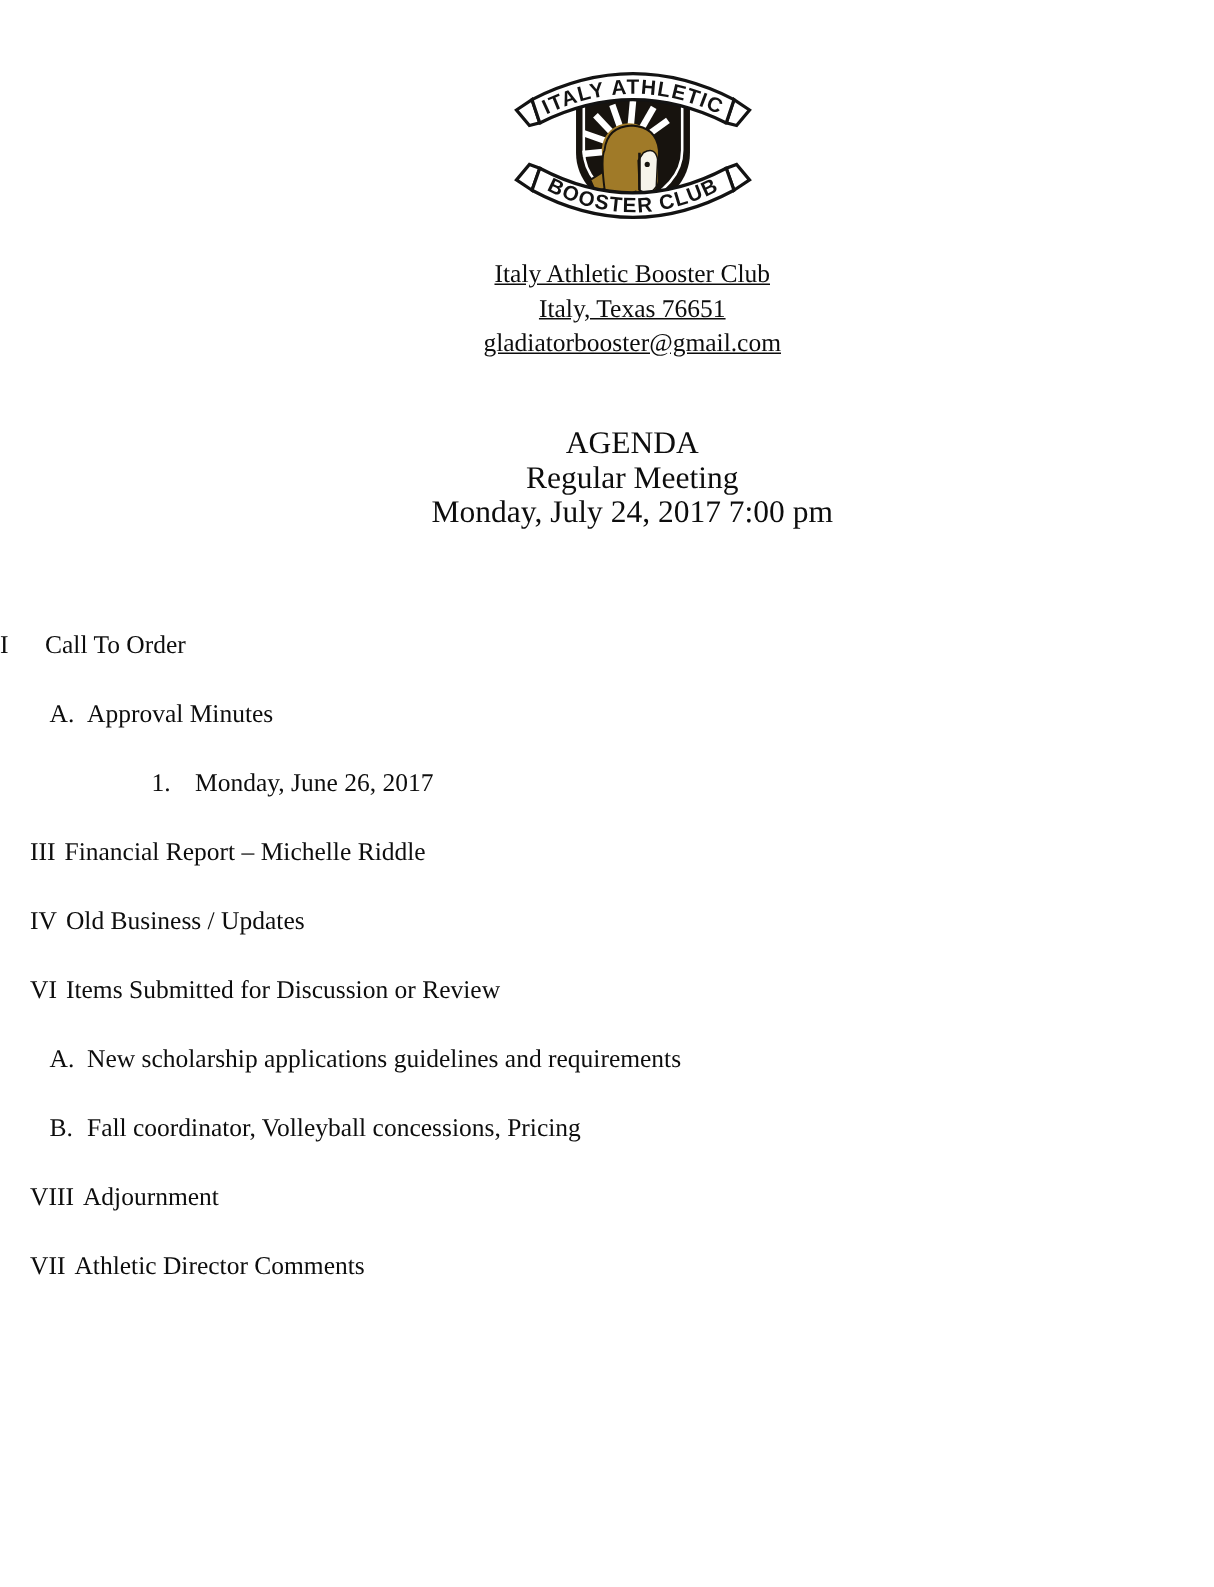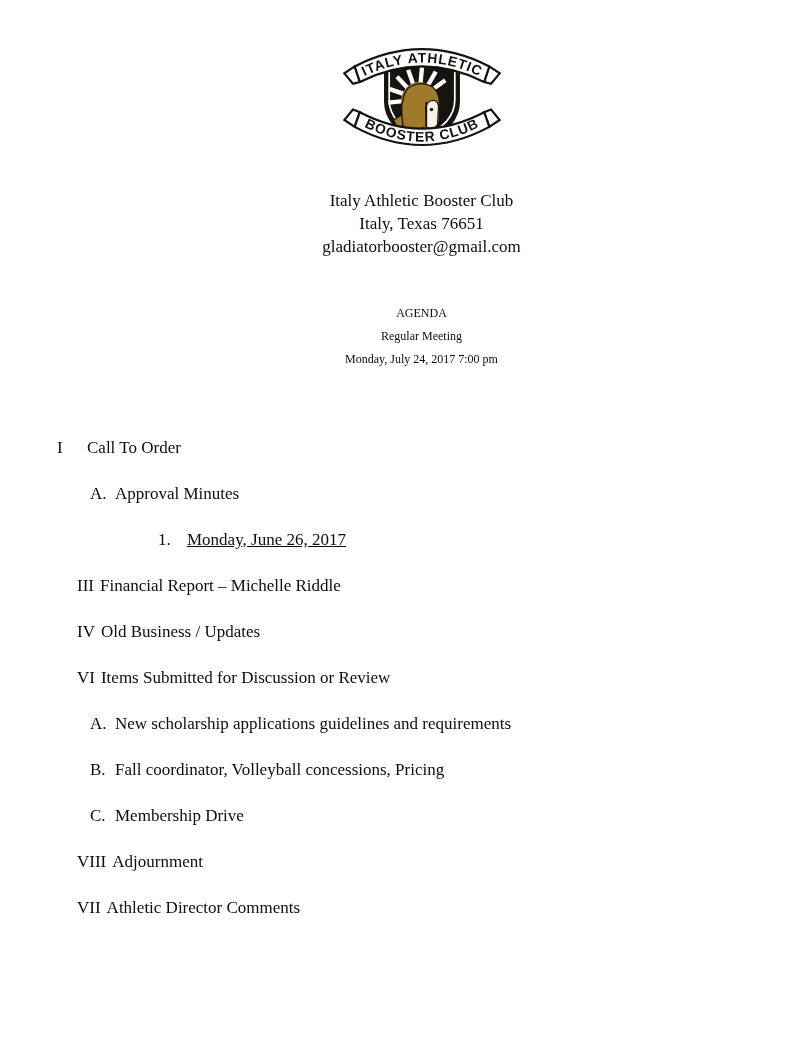--- a/index.html
+++ b/index.html
@@ -5,26 +5,26 @@
   * { margin:0; padding:0; box-sizing:border-box; }
   html,body { background:#ffffff; }
   body {
     width:809px; height:1058px; overflow:hidden;
     font-family:"Liberation Serif","DejaVu Serif",serif;
     color:#0d0d0d;
   }
   .page { width:809px; height:1058px; background:#fff; }
   .header-block { padding-left:34px; text-align:center; }
   .logo-wrap { margin-top:24px; display:flex; justify-content:center; }
-  .addr { margin-top:18px; font-size:17px; line-height:23px; }
-  .meet { margin-top:44px; font-size:12px; line-height:23px; }
-  .agenda { margin-top:65px; padding-left:57px; font-size:17px; }
+  .addr { font-size:17px; line-height:23px;text-decoration:underline; }
+  .meet { margin-top:44px; font-size:21px; line-height:23px; }
+  .agenda { margin-top:65px; font-size:17px; }
   .line { line-height:23px; margin-bottom:23px; }
   .lvl1 { padding-left:33px; }
-  .lvl2 { padding-left:101px;text-decoration:underline; }
+  .lvl2 { padding-left:101px; }
   .num.tab { display:inline-block; width:30px; }
   .num.plain { margin-right:6px;margin-left:20px; }
   .lvl1 .num { display:inline-block; width:25px; }
   .lvl2 .num { display:inline-block; width:29px; }
   .banner-text { font-family:"Liberation Sans","DejaVu Sans",sans-serif; font-weight:700; letter-spacing:1px; }
 </style>
 </head>
 <body>
 
 <div class="page">
@@ -100,18 +100,17 @@
 
   <div class="agenda">
     <div class="line lvl0"><span class="num tab">I</span><span>Call To Order</span></div>
     <div class="line lvl1"><span class="num">A.</span><span>Approval Minutes</span></div>
     <div class="line lvl2"><span class="num">1.</span><span>Monday, June 26, 2017</span></div>
     <div class="line lvl0"><span class="num plain">III</span><span>Financial Report – Michelle Riddle</span></div>
     <div class="line lvl0"><span class="num plain">IV</span><span>Old Business / Updates</span></div>
     <div class="line lvl0"><span class="num plain">VI</span><span>Items Submitted for Discussion or Review</span></div>
     <div class="line lvl1"><span class="num">A.</span><span>New scholarship applications guidelines and requirements</span></div>
     <div class="line lvl1"><span class="num">B.</span><span>Fall coordinator, Volleyball concessions, Pricing</span></div>
-    <div class="line lvl1"><span class="num">C.</span><span>Membership Drive</span></div>
     <div class="line lvl0"><span class="num plain">VIII</span><span>Adjournment</span></div>
     <div class="line lvl0"><span class="num plain">VII</span><span>Athletic Director Comments</span></div>
   </div>
 
 </div>
 
 </body></html>

